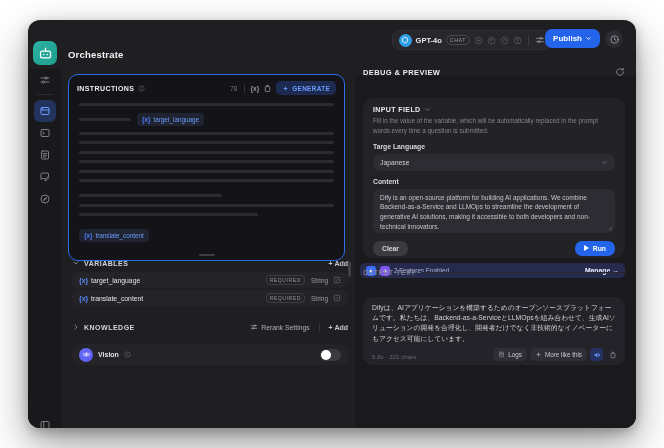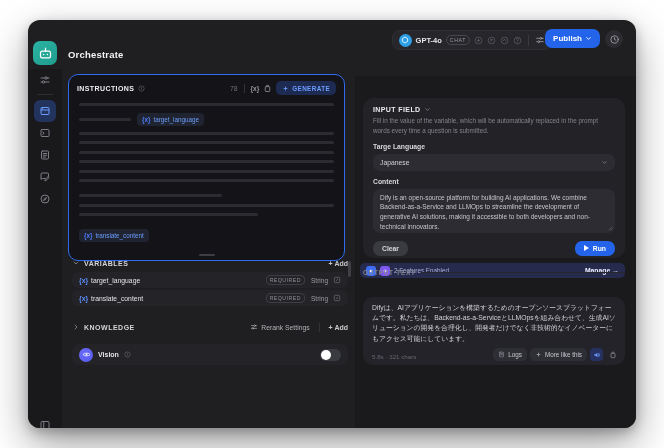--- a/index.html
+++ b/index.html
@@ -383,20 +383,30 @@
       <span class="sp"></span>
       <span class="toggle">
           <span class="knob"></span>
         </span>
     </div>
 
     <div class="abs scroll-thumb"></div>
 
     <div class="abs right-panel"></div>
 
+    <div class="debug-header">
+      <span class="debug-title">DEBUG &amp; PREVIEW</span>
+      <span class="sp"></span>
+      <span class="refresh">
+        <svg width="10" height="10" viewBox="0 0 24 24" fill="none" stroke="currentColor" stroke-width="2" stroke-linecap="round" stroke-linejoin="round">
+            <path d="M20 12a8 8 0 1 1-2.3-5.6"></path>
+            <polyline points="20 3 20 7 16 7"></polyline>
+          </svg>
+      </span>
+    </div>
 
     <div class="abs input-card">
       <div class="flex" style="gap:3px">
         <span class="if-title">INPUT FIELD</span>
         <span class="chev">
           <svg width="7" height="7" viewBox="0 0 24 24" fill="none" stroke="currentColor" stroke-width="2.5" stroke-linecap="round" stroke-linejoin="round">
               <polyline points="6 9 12 15 18 9"></polyline>
             </svg>
         </span>
       </div>

